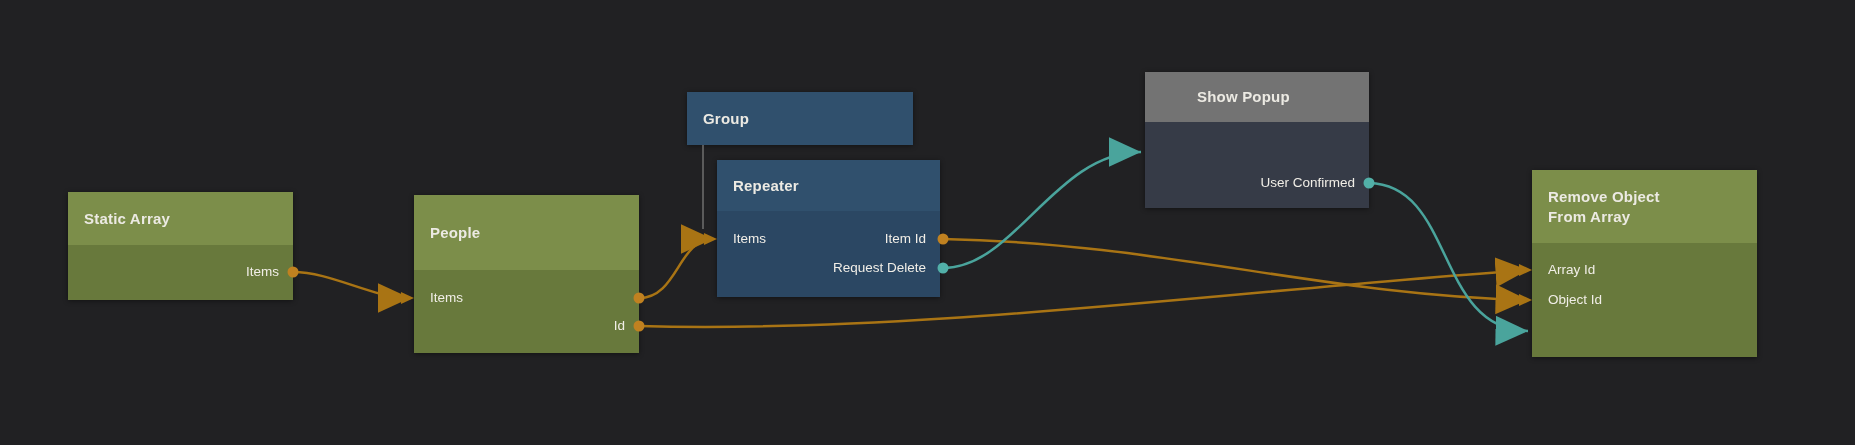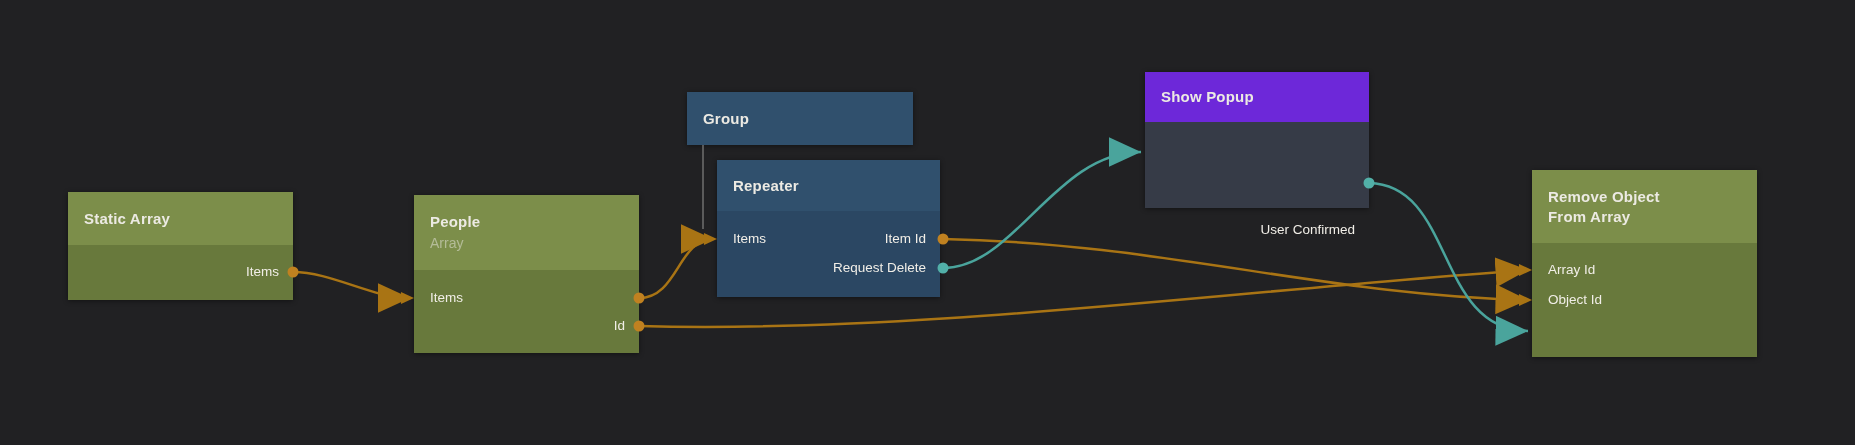--- a/index.html
+++ b/index.html
@@ -19,21 +19,21 @@
     height:100%;box-sizing:border-box;
     padding:0 14px 0 16px;
   }
   .node .title{font-size:15px;font-weight:600;line-height:20px;letter-spacing:.2px;}
   .node .subtitle{font-size:14px;line-height:19px;color:rgba(236,234,227,.5);margin-top:2px;}
   .hdr{position:absolute;left:0;right:0;top:0;}
   .bdy{position:absolute;left:0;right:0;bottom:0;}
   
   .green  .hdr{background:#7c8e4a;} .green  .bdy{background:#68793c;}
   .blue   .hdr{background:#30506d;} .blue   .bdy{background:#2b4763;}
-  .slate  .hdr{background:#6d28d9;} .slate  .bdy{background:#363b47;}
+  .slate  .hdr{background:#737373;padding-left:36px;} .slate  .bdy{background:#363b47;}
   
   .port{
     position:absolute;left:0;right:0;height:30px;line-height:30px;
     font-size:13.5px;color:#f1eee7;
   }
   .port.in{padding-left:16px;text-align:left;}
   .port.out{padding-right:14px;text-align:right;}
   .arrow{
     position:absolute;left:-13px;top:50%;margin-top:-6px;
     width:0;height:0;
@@ -58,21 +58,20 @@
       <div class="port out" style="top:12px;">
         <span>Items</span>
       </div>
     </div>
   </div>
 
   <div class="node green" style="left:414px;top:195px;width:225px;height:158px;">
     <div class="hdr" style="height:75px;">
       <div class="header">
         <div class="title">People</div>
-        <div class="subtitle">Array</div>
       </div>
     </div>
     <div class="bdy" style="height:83px;">
       <div class="port in" style="top:13px;">
         <span class="arrow"></span>
         <span>Items</span>
       </div>
       <div class="port out" style="top:41px;">
         <span>Id</span>
       </div>
@@ -107,21 +106,21 @@
     </div>
   </div>
 
   <div class="node slate" style="left:1145px;top:72px;width:224px;height:136px;">
     <div class="hdr" style="height:50px;">
       <div class="header">
           <div class="title">Show Popup</div>
         </div>
     </div>
     <div class="bdy" style="height:86px;">
-      <div class="port out" style="top:46px;margin-top:47px;">
+      <div class="port out" style="top:46px;">
         <span>User Confirmed</span>
       </div>
     </div>
   </div>
 
   <div class="node green" style="left:1532px;top:170px;width:225px;height:187px;">
     <div class="hdr" style="height:73px;">
       <div class="header" style="padding-right:60px;">
         <div class="title">Remove Object From Array</div>
       </div>

